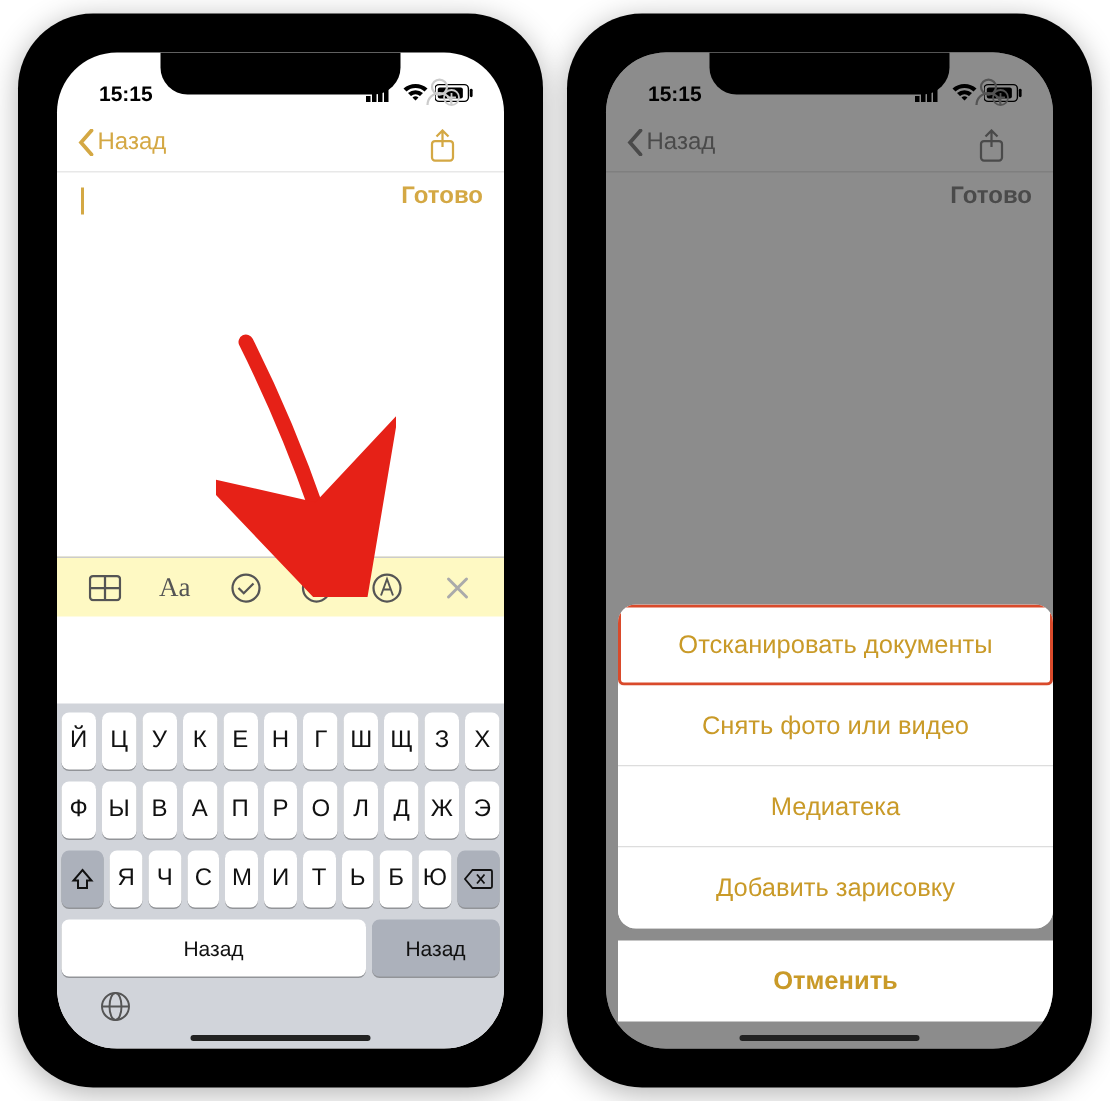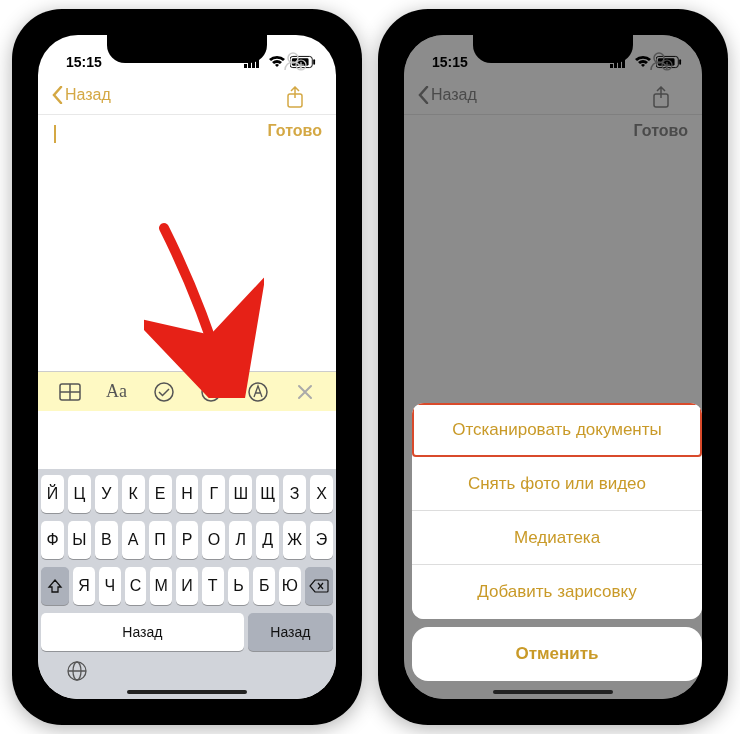--- a/index.html
+++ b/index.html
@@ -172,21 +172,21 @@
     border-bottom: 0.5px solid #ddd;
     background:#fff;
   }
   .sheet-item:last-child { border-bottom: none; }
   .sheet-item.highlighted {
     border: 2px solid #d94a2b;
     border-radius: 4px;
   }
   .cancel-btn {
     background: #fff;
-    border-radius: 16px;
+    border-radius: 0;
     height: 54px;
     display: flex;
     align-items: center;
     justify-content: center;
     color: #c99a28;
     font-size: 17px;
     font-weight: 600;
     margin-bottom: 10px;
   }
   

